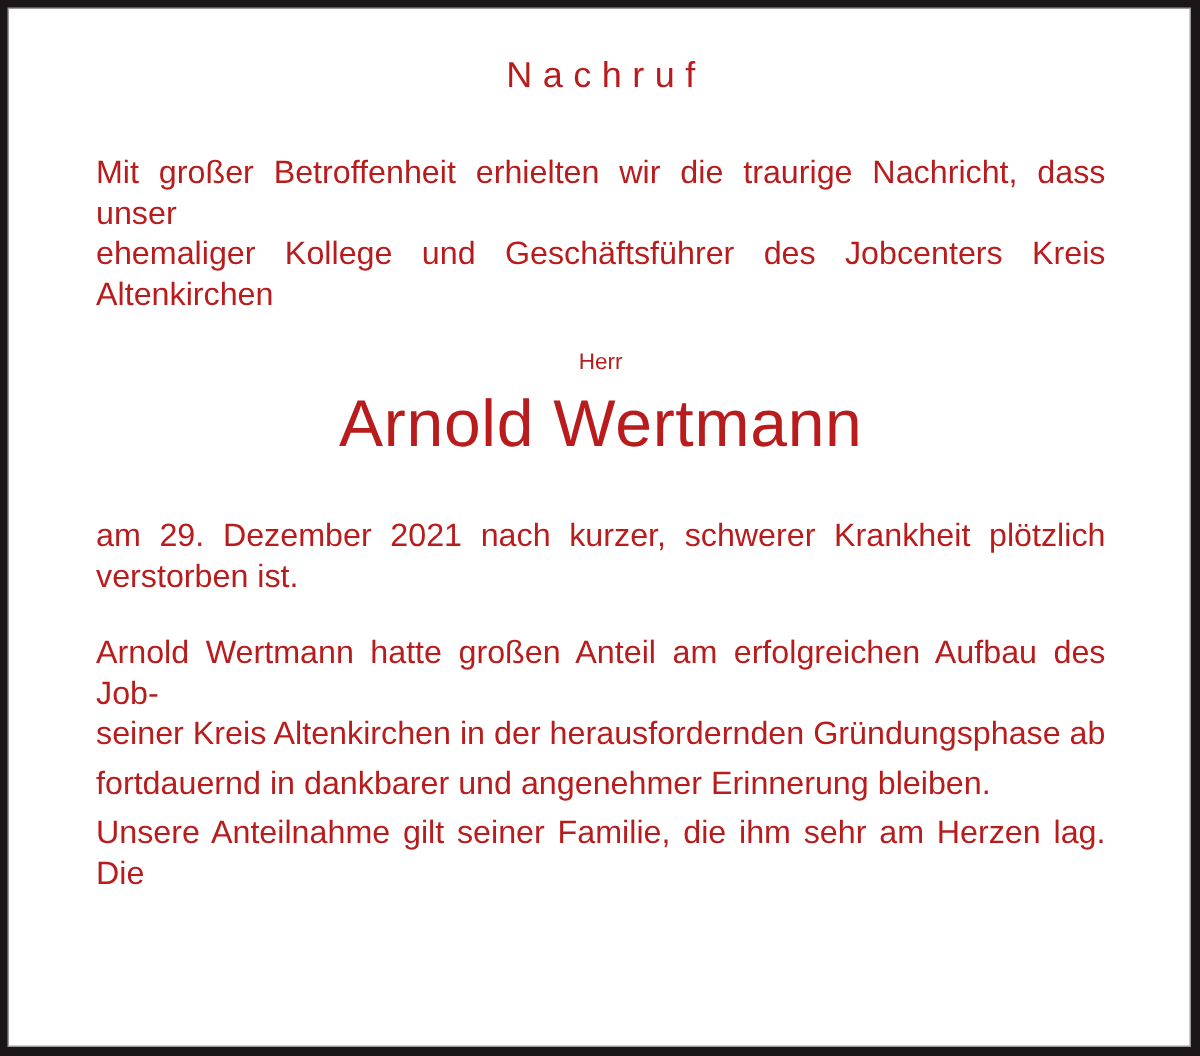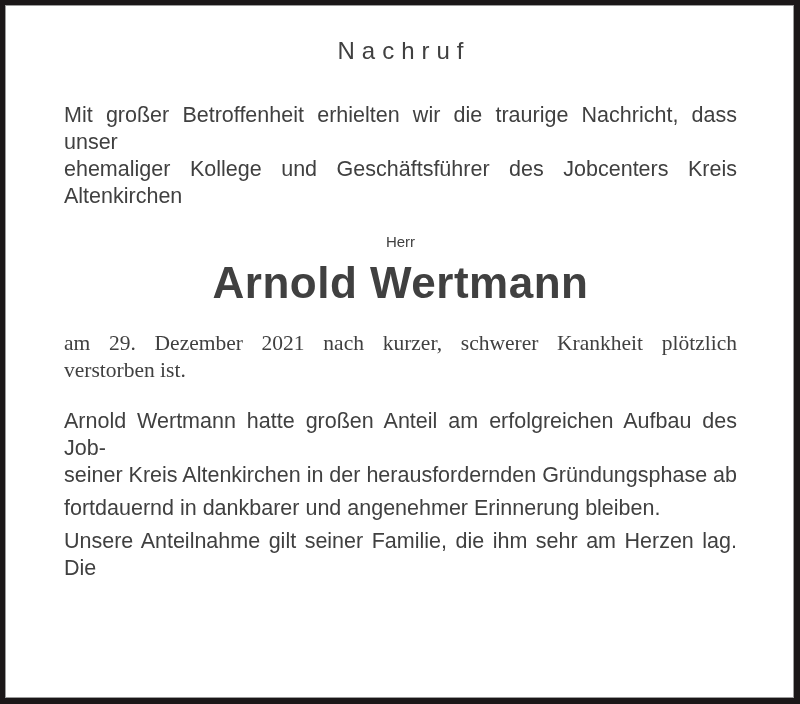--- a/index.html
+++ b/index.html
@@ -13,21 +13,21 @@
     width: 800px;
     height: 704px;
     background: #1b1718;
     overflow: hidden;
   }
   .notice {
     position: absolute;
     top: 6px; left: 6px; right: 7px; bottom: 7px;
     background: #ffffff;
     box-shadow: 0 0 0 1px #9c9c9c;
-    color: #404040;
+    color: #b91c1c;
   }
   .inner {
     padding: 30px 56px 0 58px;
   }
   .title {
     text-align: center;
     font-size: 24px;
     line-height: 30px;
     letter-spacing: 7px;
     padding-left: 7px; 
@@ -51,24 +51,24 @@
     margin-top: 18px;
     text-align: center;
     font-size: 15px;
     line-height: 28px;
   }
   .deceased-name {
     margin-top: 2px;
     text-align: center;
     font-size: 44px;
     line-height: 50px;
-    font-weight: 700;
+    font-weight: 400;
     letter-spacing: 0.5px;
   }
-  .death-statement { margin-top: 22px; font-family: Liberation Serif, serif; }
+  .death-statement { margin-top: 36px; }
   .para1 { margin-top: 24px; }
   .para  { margin-top: 6px; }
 </style>
 </head>
 <body>
 
 <div class="stage">
   <div class="notice">
     <div class="inner">
 

